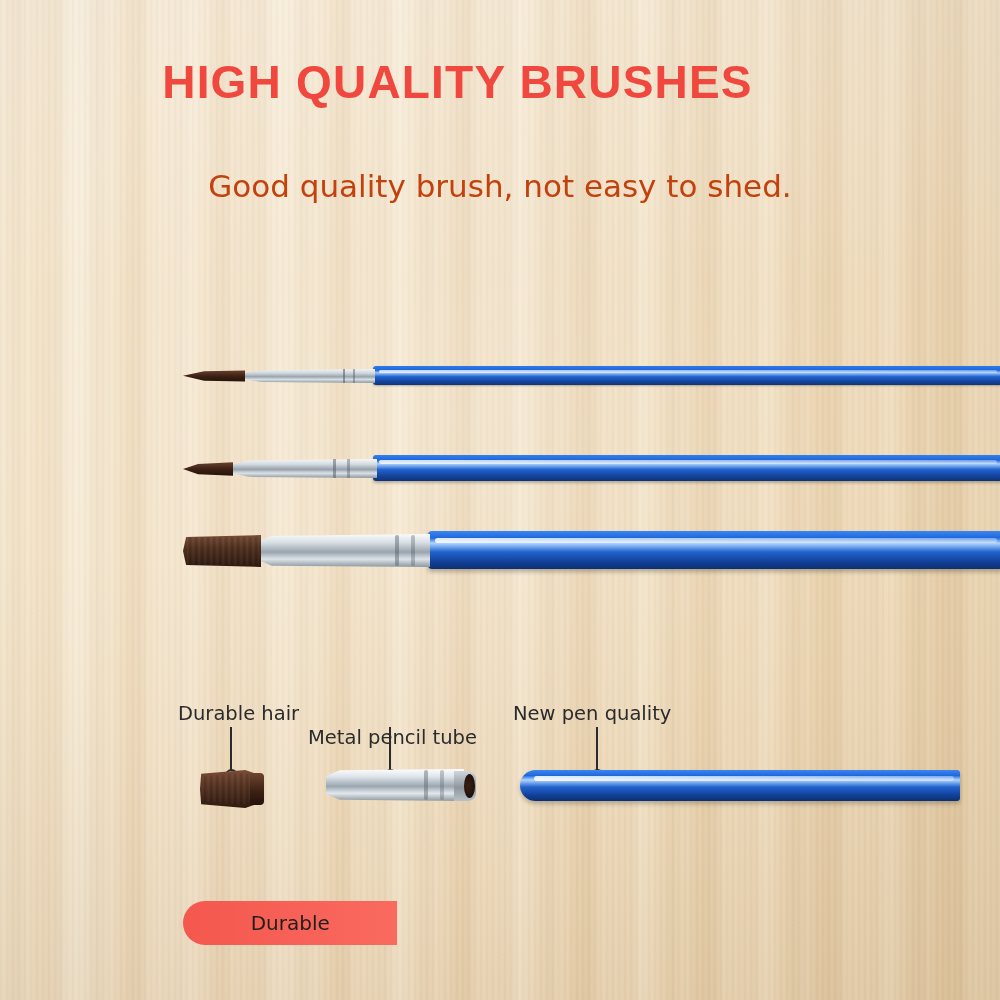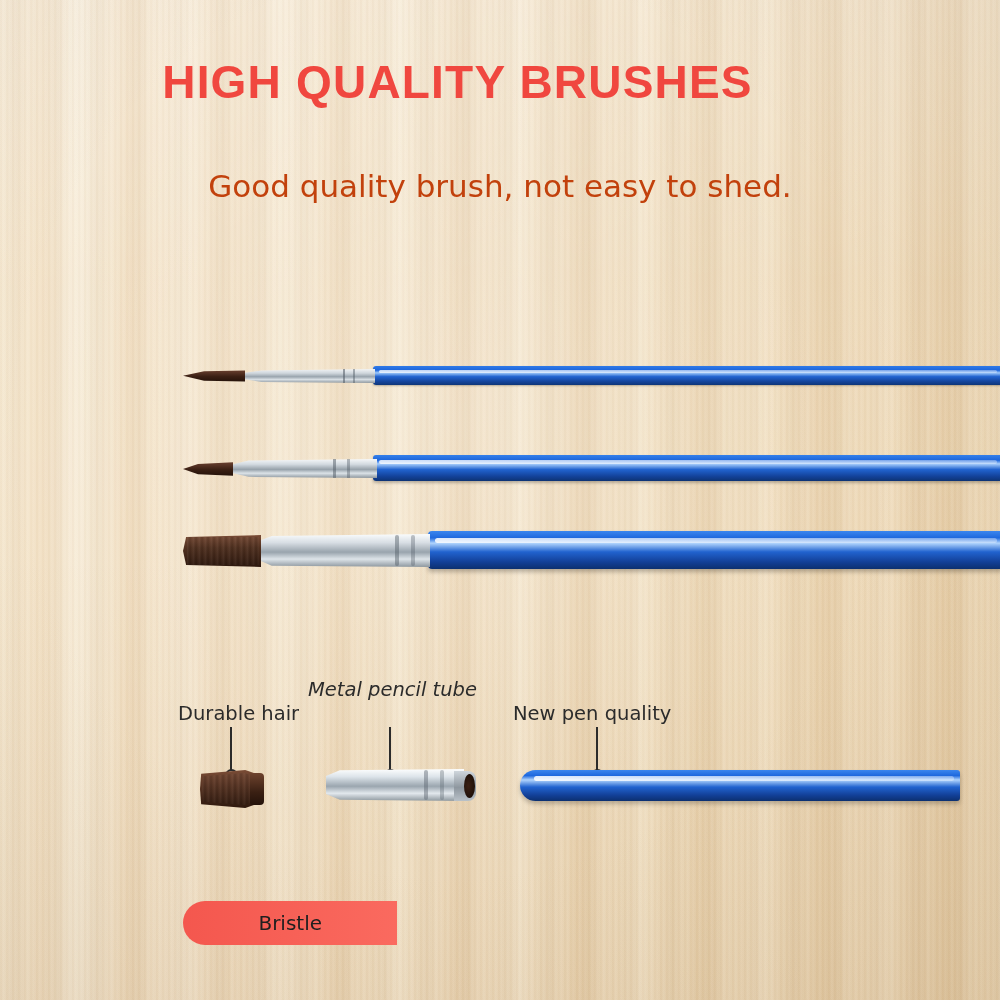--- a/index.html
+++ b/index.html
@@ -220,21 +220,21 @@
       background: linear-gradient(180deg, #7a4c36 0%, #50301f 40%, #2e180e 100%);
       clip-path: polygon(4% 6%, 100% 0%, 100% 100%, 4% 94%, 0% 50%);"></div>
     <div style="position:absolute; left:4px; top:9px; width:72px; height:28px;
       background: repeating-linear-gradient(90deg, rgba(255,255,255,0.06) 0px, rgba(0,0,0,0.12) 3px, rgba(255,255,255,0.04) 6px);"></div>
   </div>
 
   <div class="callout-label" style="left:178px; top:702px;">Durable hair</div>
   <div class="callout-line" style="left:230px; top:727px; height:44px;"></div>
   <div class="callout-dot" style="left:225px; top:769px;"></div>
 
-  <div class="callout-label" style="left:308px; top:678px;font-style:italic;">Metal pencil tube</div>
+  <div class="callout-label" style="left:308px; top:726px;">Metal pencil tube</div>
   <div class="callout-line" style="left:389px; top:727px; height:44px;"></div>
   <div class="callout-dot" style="left:384px; top:769px;"></div>
 
   <div class="callout-label" style="left:513px; top:702px;">New pen quality</div>
   <div class="callout-line" style="left:596px; top:727px; height:44px;"></div>
   <div class="callout-dot" style="left:591px; top:769px;"></div>
 
   <div style="position:absolute; left:200px; top:767px; width:70px; height:44px;">
     <div style="position:absolute; left:0; top:3px; width:58px; height:38px;
       background: linear-gradient(180deg, #7a4c36 0%, #563322 45%, #2f190e 100%);
@@ -266,17 +266,17 @@
     <div style="position:absolute; left:0; top:4px; width:440px; height:31px;
       background: linear-gradient(180deg, #3b86ee 0%, #1f69de 18%, #b0d4fd 32%, #2163cf 55%, #123f96 82%, #0c3070 100%);
       border-radius: 16px 3px 3px 16px;
       box-shadow: 0 3px 4px rgba(0,0,0,0.22);"></div>
     <div style="position:absolute; left:14px; top:10px; width:420px; height:5px;
       background: linear-gradient(90deg, rgba(255,255,255,0.85), rgba(255,255,255,0.35)); border-radius:3px;"></div>
   </div>
 
   <div id="feature-bar">
     <div class="feature-seg seg-c">
-      <span>Bristle</span>
+      <span>Durable</span>
     </div>
   </div>
 
 </div>
 
 </body></html>

